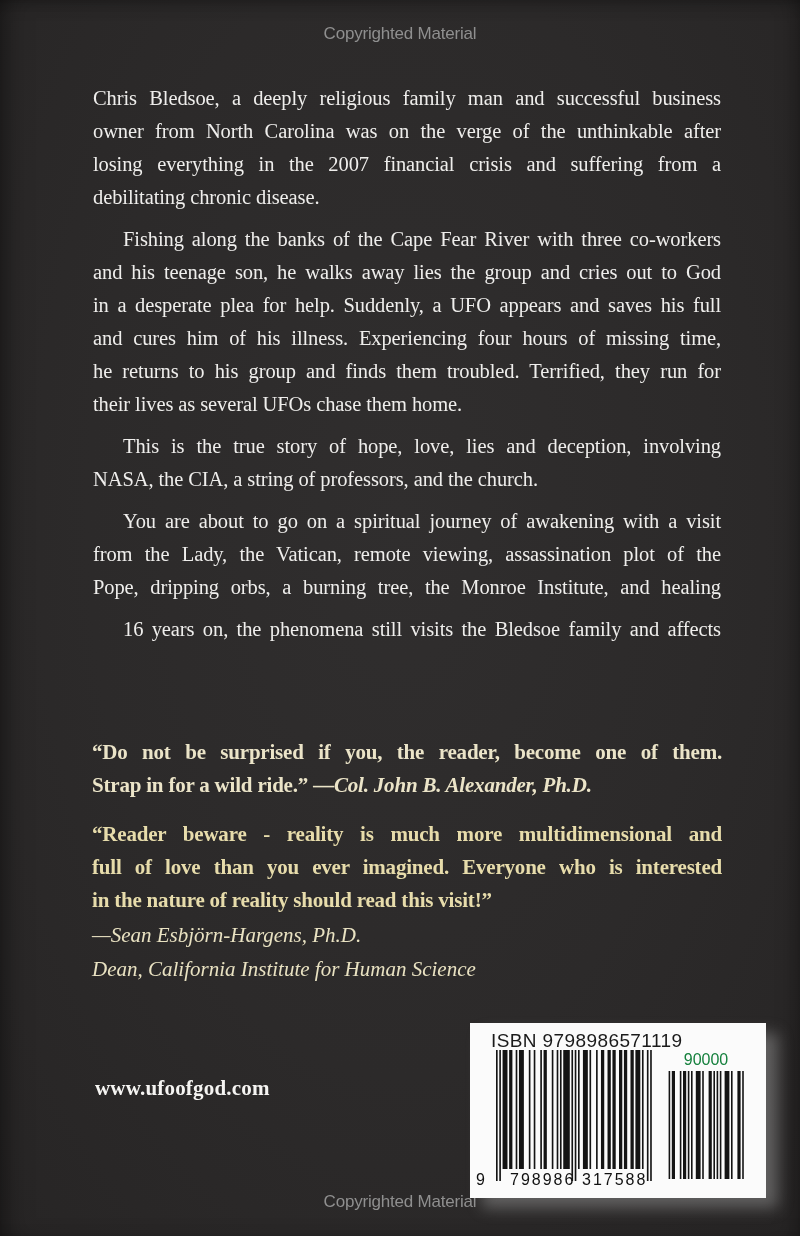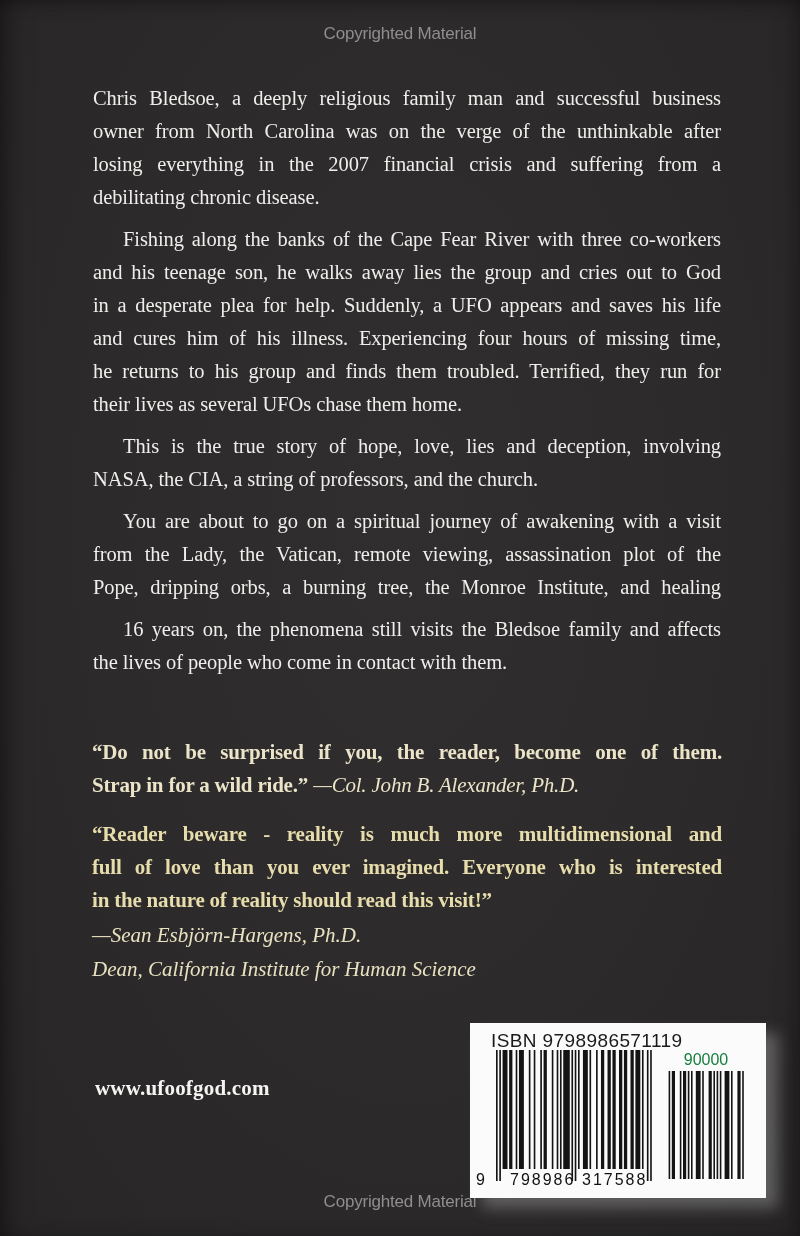--- a/index.html
+++ b/index.html
@@ -41,21 +41,21 @@
   .q1{top:736px;}
   .q2{top:818px;}
   .qline{
     font-weight:bold;font-size:21px;letter-spacing:-0.2px;
     line-height:33px;height:33px;
     text-align:justify;text-align-last:justify;
   }
   .qline.last{text-align:left;text-align-last:left;}
   .q1 .qline, .q1 .attr{color:#ebe4c8;}
   .q2 .qline{color:#e7dcab;}
-  .attr{font-style:italic;font-weight:normal;font-size:21px;}
+  .attr{font-style:italic;font-weight:bold;font-size:21px;}
   .attr-block{color:#e9e2c2;font-style:italic;font-size:21px;line-height:31px;margin-top:3px;}
 
   .website{
     position:absolute;left:95px;top:1076px;
     color:#f5f4f2;font-weight:bold;font-size:21px;letter-spacing:0.2px;
   }
 
   .barcode-panel{
     position:absolute;left:470px;top:1023px;width:296px;height:175px;
     background:#fbfbfb;z-index:2;
@@ -91,37 +91,36 @@
   <div class="synopsis">
       <div class="para">
         <div class="tline">Chris Bledsoe, a deeply religious family man and successful business</div>
         <div class="tline">owner from North Carolina was on the verge of the unthinkable after</div>
         <div class="tline">losing everything in the 2007 financial crisis and suffering from a</div>
         <div class="tline last">debilitating chronic disease.</div>
       </div>
       <div class="para">
         <div class="tline indent">Fishing along the banks of the Cape Fear River with three co-workers</div>
         <div class="tline">and his teenage son, he walks away lies the group and cries out to God</div>
-        <div class="tline">in a desperate plea for help. Suddenly, a UFO appears and saves his life</div>
+        <div class="tline">in a desperate plea for help. Suddenly, a UFO appears and saves his full</div>
         <div class="tline">and cures him of his illness. Experiencing four hours of missing time,</div>
         <div class="tline">he returns to his group and finds them troubled. Terrified, they run for</div>
         <div class="tline last">their lives as several UFOs chase them home.</div>
       </div>
       <div class="para">
         <div class="tline indent">This is the true story of hope, love, lies and deception, involving</div>
         <div class="tline last">NASA, the CIA, a string of professors, and the church.</div>
       </div>
       <div class="para">
         <div class="tline indent">You are about to go on a spiritual journey of awakening with a visit</div>
         <div class="tline">from the Lady, the Vatican, remote viewing, assassination plot of the</div>
         <div class="tline">Pope, dripping orbs, a burning tree, the Monroe Institute, and healing</div>
       </div>
       <div class="para">
         <div class="tline indent">16 years on, the phenomena still visits the Bledsoe family and affects</div>
-        <div class="tline last">the lives of people who come in contact with them.</div>
       </div>
     </div>
 
   <div class="quotes q1">
       <div class="qline"><span>“Do not be surprised if you, the reader, become one of them.</span></div>
       <div class="qline last"><span>Strap in for a wild ride.”</span> <span class="attr">—Col. John B. Alexander, Ph.D.</span></div>
     </div>
   <div class="quotes q2">
       <div class="qline"><span>“Reader beware - reality is much more multidimensional and</span></div>
       <div class="qline"><span>full of love than you ever imagined. Everyone who is interested</span></div>

